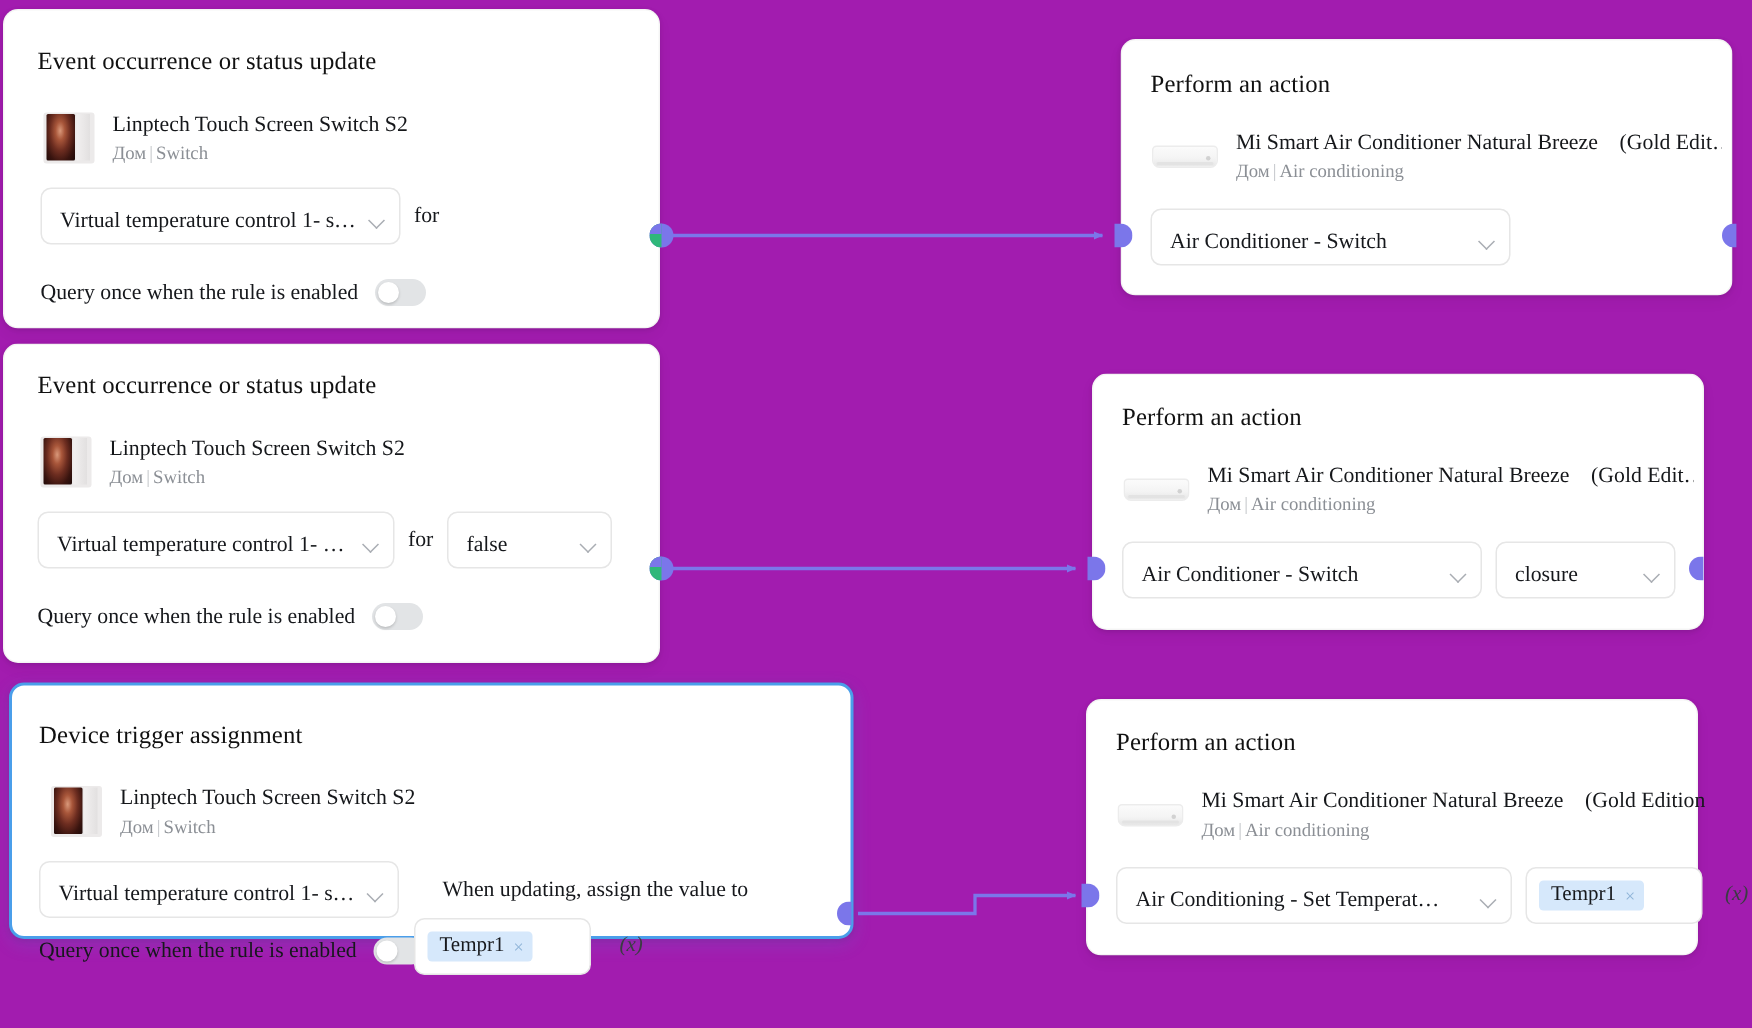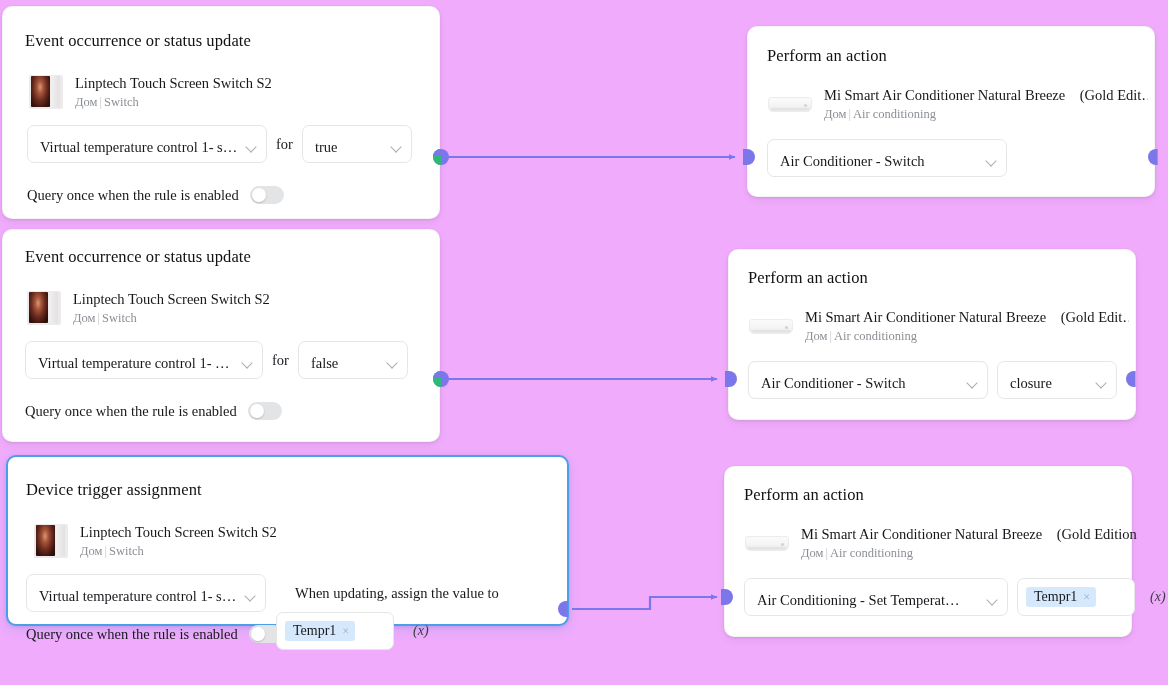--- a/index.html
+++ b/index.html
@@ -5,21 +5,21 @@
   html, body {
     margin: 0;
     padding: 0;
     background: #f0f0f0;
     font-family: "Liberation Serif", "DejaVu Serif", serif;
   }
   #canvas {
     position: relative;
     width: 1168px;
     height: 685px;
-    background: #f0abfc;
+    background: #a21caf;
     overflow: hidden;
   }
 
   
   .node {
     position: absolute;
     background: #ffffff;
     border-radius: 10px;
     box-sizing: border-box;
     border: 1px solid rgba(0,0,0,0.045);
@@ -322,24 +322,20 @@
         </div>
       </div>
     </div>
 
     <div class="controls" style="position:absolute; left:24px; top:118px;">
       <div class="select" style="width:240px;">
         <span class="sel-label">Virtual temperature control 1- s…</span>
         <span class="chev"></span>
       </div>
       <span class="inline-text">for</span>
-      <div class="select" style="width:110px;">
-        <span class="sel-label">true</span>
-        <span class="chev"></span>
-      </div>
     </div>
 
     <div class="toggle-row" style="position:absolute; left:24px; top:179px;">
       <span class="toggle-label">Query once when the rule is enabled</span>
       <div class="toggle">
         <div class="knob"></div>
       </div>
     </div>
   </div>
 

